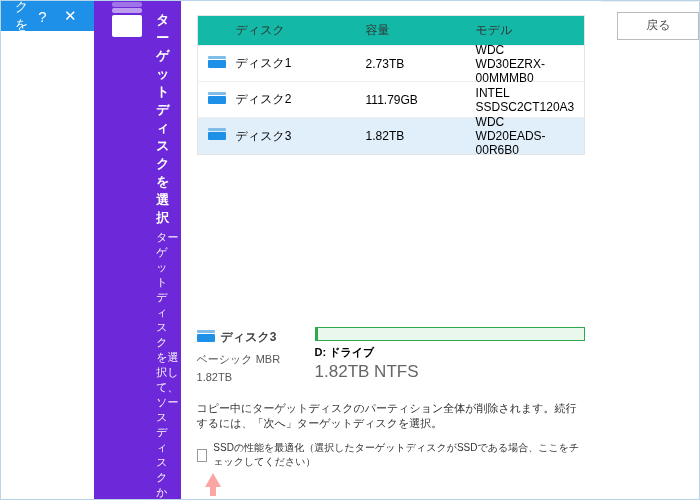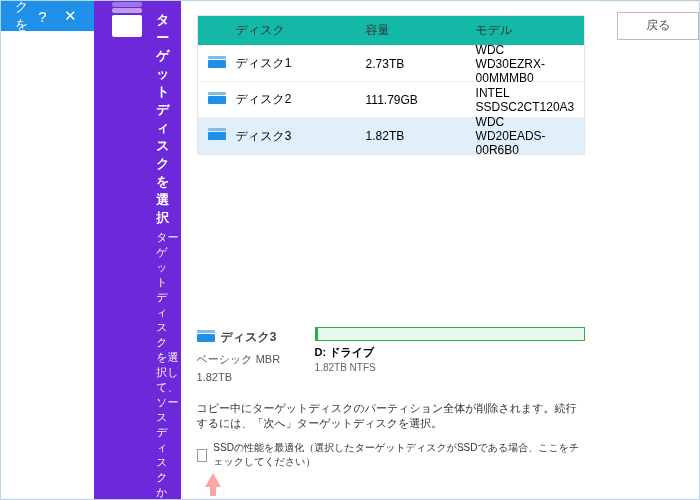--- a/index.html
+++ b/index.html
@@ -30,21 +30,21 @@
   .spacer { flex: 1; min-height: 20px; }
   .detail { display: flex; gap: 10px; margin-bottom: 10px; }
   .detail-left { width: 108px; padding-top: 2px; }
   .detail-left .lead { display: flex; align-items: center; gap: 6px; font-weight: bold; font-size: 12px; color: #444; }
   .detail-left .sub1 { font-size: 11px; color: #555; margin-top: 6px; }
   .detail-left .sub2 { font-size: 11px; color: #555; margin-top: 4px; }
   .detail-right { flex: 1; }
   .bar { height: 14px; border: 1px solid #2fa84f; background: #e9f7ed; margin-bottom: 4px; position: relative; }
   .bar-fill { position: absolute; left: 0; top: 0; bottom: 0; width: 1%; background: #2fa84f; }
   .bar-label { font-weight: bold; font-size: 11px; display:flex; align-items:center; gap:4px; }
-  .bar-sub { font-size: 10px; color: #666; margin-top: 2px; }
+  .bar-sub { font-size: 17px; color: #666; margin-top: 2px; }
   .warn { font-size: 11px; color: #333; margin: 8px 0 10px 0; }
   .opt { display: flex; align-items: center; gap: 6px; font-size: 10px; color: #333; }
   .opt .chk { width: 13px; height: 13px; border: 1px solid #999; background: #fff; }
   .arrow-anno { position: relative; margin-top: 4px; margin-left: 8px; width: 0; height: 0; border-left: 8px solid transparent; border-right: 8px solid transparent; border-bottom: 14px solid #fca5a5; }
   .arrow-anno::after { content: ""; position: absolute; left: -3px; top: 13px; width: 6px; height: 10px; background: #fca5a5; }
   .footer { height: 48px; border-top: 1px solid #eee; display: flex; align-items: center; justify-content: flex-end; gap: 10px; padding: 0 16px; }
   .btn { min-width: 82px; height: 28px; display: flex; align-items: center; justify-content: center; font-size: 12px; cursor: pointer; font-family: Liberation Mono, monospace; }
   .btn-sec { border: 1px solid #bbb; background: #fff; color: #555; }
   .btn-pri { background: #4c1d95; color: #fff; border: 6px solid #4c1d95; }
 </style>

